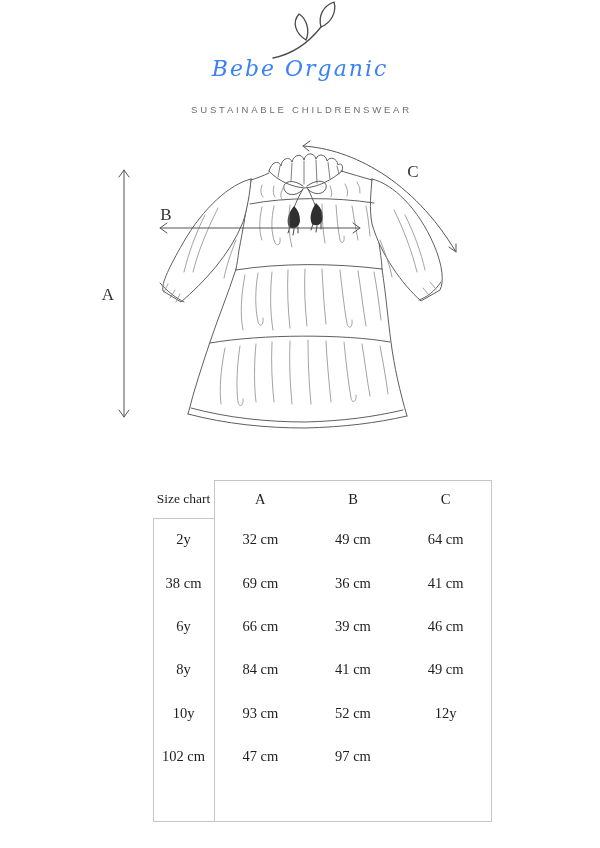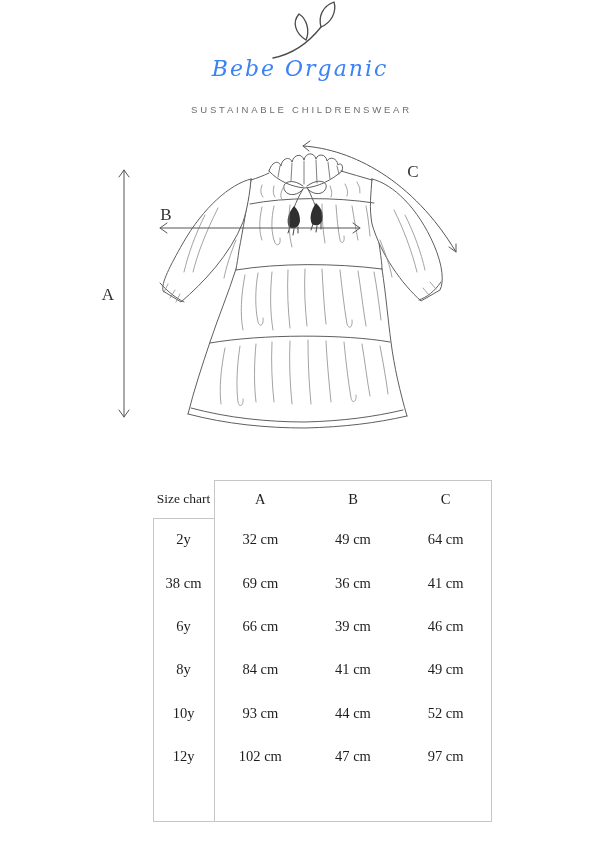--- a/index.html
+++ b/index.html
@@ -202,21 +202,20 @@
       <div>39 cm</div>
       <div>46 cm</div>
 
       <div>8y</div>
       <div>84 cm</div>
       <div>41 cm</div>
       <div>49 cm</div>
 
       <div>10y</div>
       <div>93 cm</div>
-      <div>44 cm</div>
       <div>52 cm</div>
 
       <div>12y</div>
       <div>102 cm</div>
       <div>47 cm</div>
       <div>97 cm</div>
     </div>
   </div>
 </div>
 

